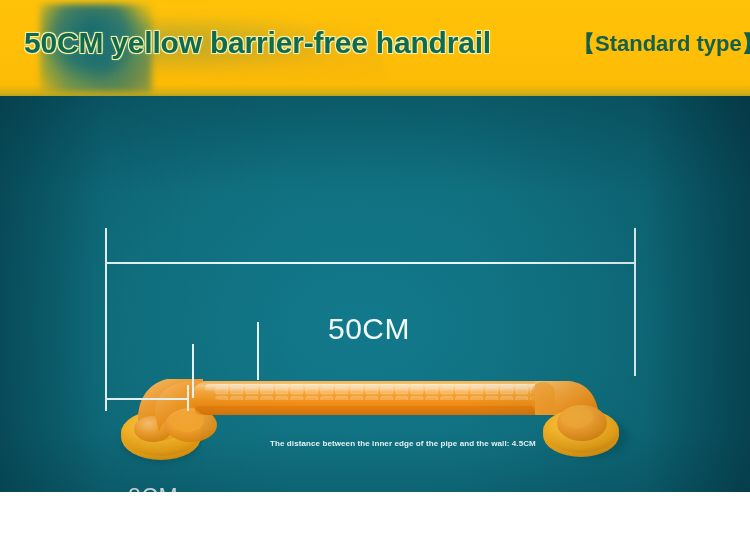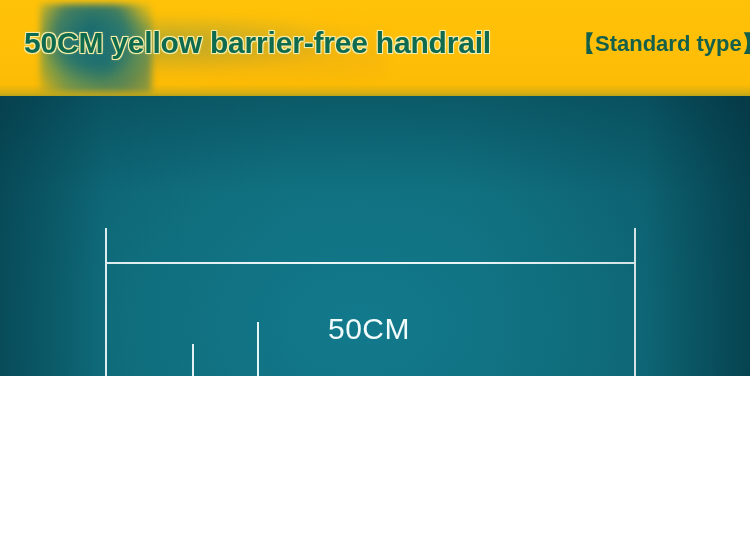--- a/index.html
+++ b/index.html
@@ -6,21 +6,21 @@
     margin: 0;
     padding: 0;
     background: #ffffff;
   }
   body {
     font-family: "Liberation Sans", sans-serif;
   }
   #page {
     position: relative;
     width: 750px;
-    height: 376px;
+    height: 492px;
     overflow: hidden;
     background: #f0abfc;
   }
 
   
   .header {
     position: absolute;
     left: 0; top: 0;
     width: 750px;
     height: 96px;

